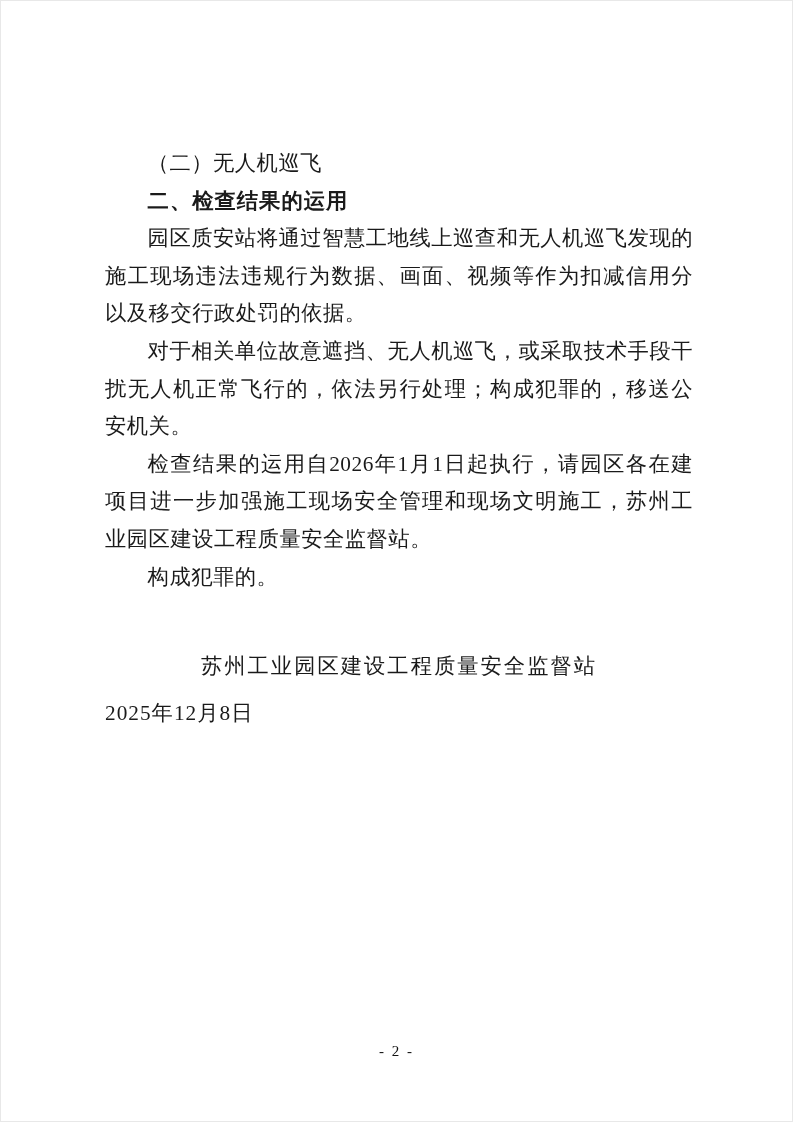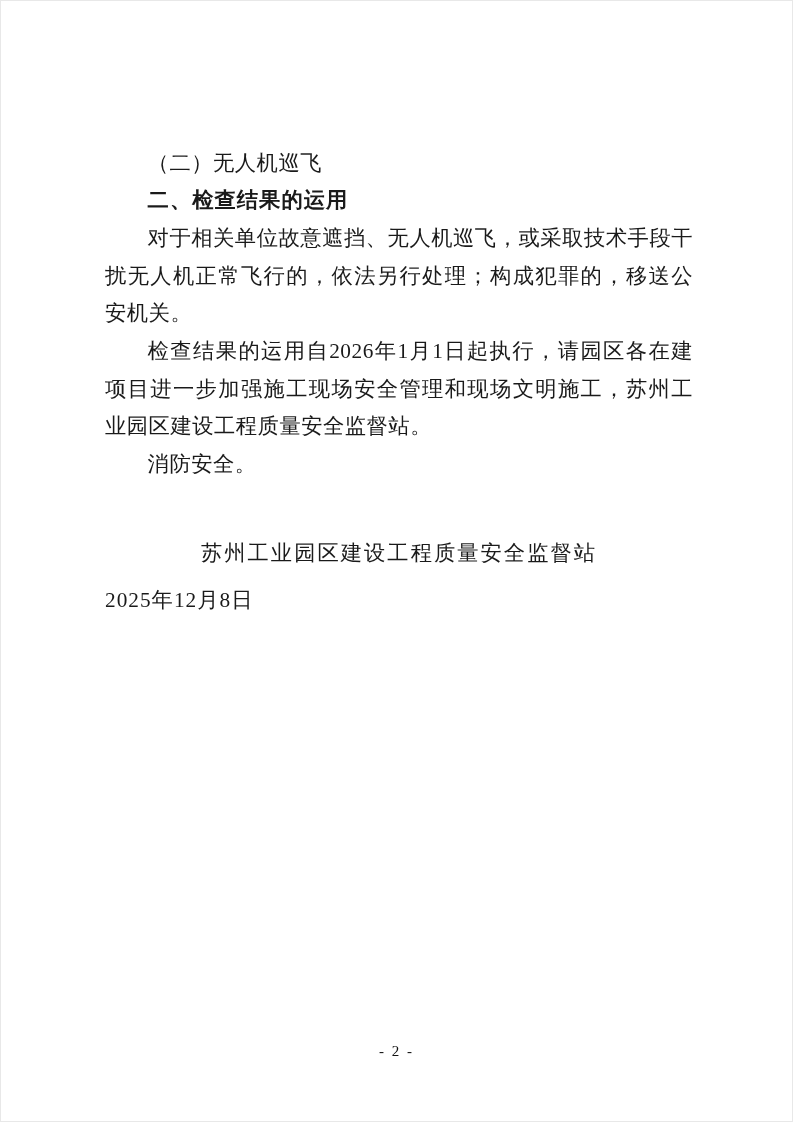--- a/index.html
+++ b/index.html
@@ -33,21 +33,21 @@
   .content p {
     margin: 0;
     padding: 0;
     text-indent: 2em;
   }
   .subsection-heading {
     
     font-weight: 400;
   }
   .section-heading {
-    font-family: Liberation Mono, monospace;
+    font-family: Liberation Serif, serif;
     font-weight: 700;
     letter-spacing: 1px;
   }
   .closing {
     text-align: left;
   }
   .signature {
     text-indent: 0 !important;
     text-align: center;
     margin-top: 52px !important;
@@ -71,20 +71,21 @@
     font-family: "Liberation Serif", "DejaVu Serif", serif;
   }
 </style>
 </head>
 <body>
 
 <div class="page">
   <div class="content">
     <p class="subsection-heading">（二）无人机巡飞</p>
     <p class="section-heading">二、检查结果的运用</p>
+    <p>园区质安站将通过智慧工地线上巡查和无人机巡飞发现的施工现场违法违规行为数据、画面、视频等作为扣减信用分以及移交行政处罚的依据。</p>
     <p>对于相关单位故意遮挡、无人机巡飞，或采取技术手段干扰无人机正常飞行的，依法另行处理；构成犯罪的，移送公安机关。</p>
     <p>检查结果的运用自2026年1月1日起执行，请园区各在建项目进一步加强施工现场安全管理和现场文明施工，苏州工业园区建设工程质量安全监督站。</p>
-    <p class="closing">消防安全。</p>
+    <p class="closing">构成犯罪的。</p>
     <p class="signature">苏州工业园区建设工程质量安全监督站</p>
     <p class="issue-date">2025年12月8日</p>
   </div>
   <div class="page-number">- 2 -</div>
 </div>
 
 </body></html>

